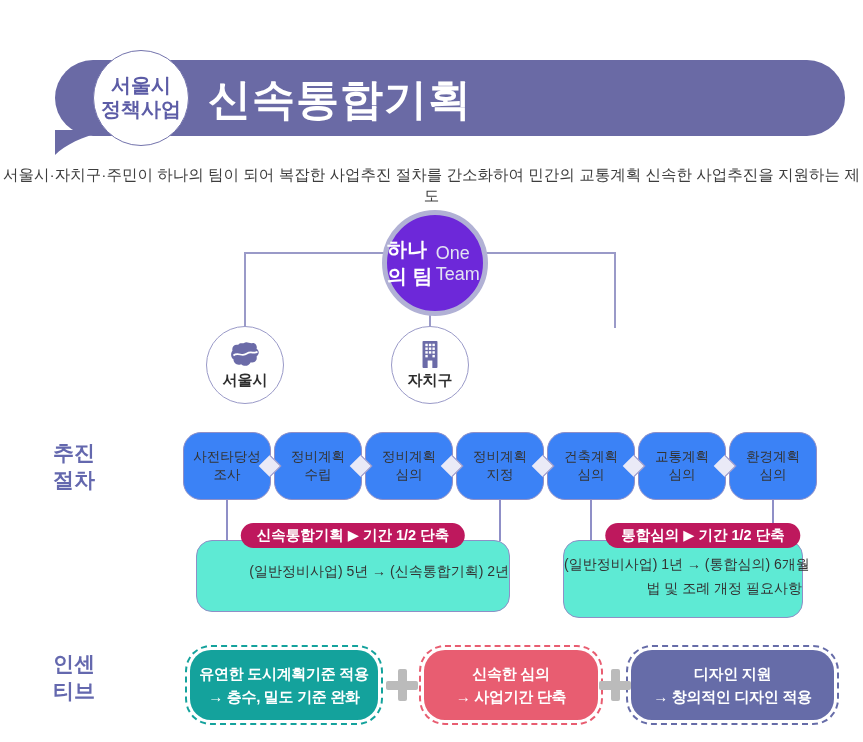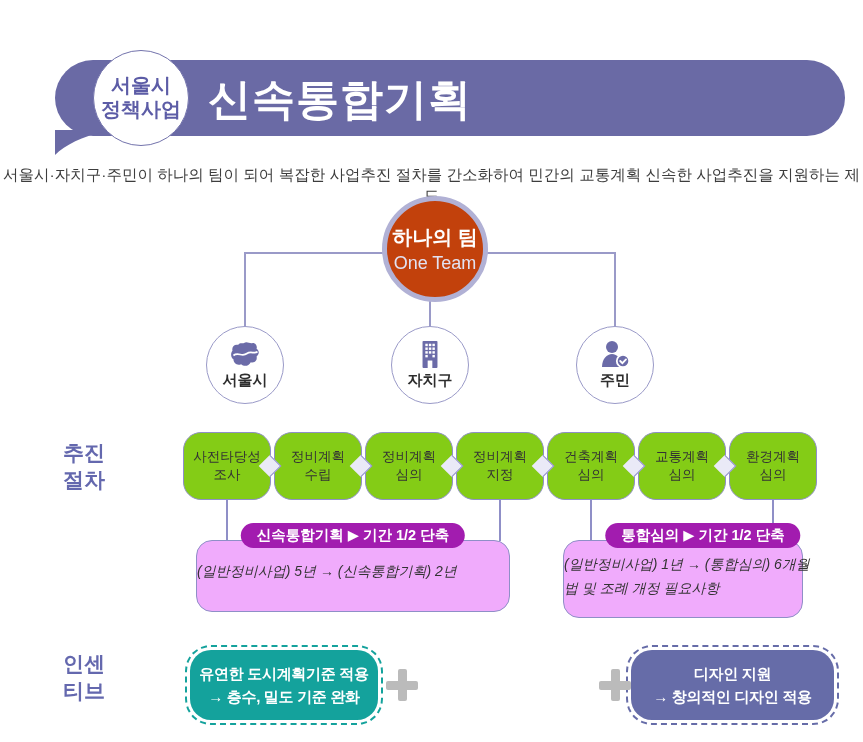--- a/index.html
+++ b/index.html
@@ -17,58 +17,58 @@
     background:#ffffff; border:1.5px solid #7373ac; box-sizing:border-box;
     display:flex; flex-direction:column; align-items:center; justify-content:center; z-index:3;
   }
   .badge-line { color:#5c5ca6; font-weight:bold; font-size:20px; line-height:1.18; }
   .main-title { left:208px; top:70px; height:58px; line-height:58px; color:#ffffff; font-size:43px; font-weight:bold; letter-spacing:1px; z-index:2; }
   .subtitle { left:0; top:165px; width:863px; text-align:center; font-size:15.5px; color:#3d3d3d; }
 
   
   .cline { background:#9a9ac8; z-index:0; }
   .team-circle {
-    left:382px; top:196px; width:96px; height:96px; border-radius:50%;
-    background:#c2410c; border:5px solid #b1b1d5; box-sizing:content-box;
-    display:flex; flex-direction:column; align-items:center; justify-content:center; z-index:2;
+    left:382px; top:210px; width:96px; height:96px; border-radius:50%;
+    background:#6d28d9; border:5px solid #b1b1d5; box-sizing:content-box;
+    display:flex; flex-direction:row; align-items:center; justify-content:center; z-index:2;
   }
   .team-title { color:#ffffff; font-size:20px; font-weight:bold; }
   .team-sub { color:#e2e2f2; font-size:18px; margin-top:2px; }
   .member-circle {
     width:78px; height:78px; border-radius:50%; background:#ffffff;
     border:1.5px solid #9a9ac8; box-sizing:border-box;
     display:flex; flex-direction:column; align-items:center; justify-content:center; gap:3px; z-index:2;
   }
   .member-label { font-size:15px; font-weight:bold; color:#2e2e2e; }
 
   
-  .section-label { display:flex; align-items:center; gap:10px; z-index:1; }
+  .section-label { display:flex; align-items:center; z-index:1; }
   .section-bar { width:3px; background:#5f5fa6; }
   .section-text { font-size:21px; font-weight:bold; color:#6468ae; line-height:1.3; text-align:center; padding:2px 0; }
 
   
   .pbox {
-    width:88px; height:68px; background:#84cc16; border:1.5px solid #8f8fc7; border-radius:18px;
+    width:88px; height:68px; background:#3b82f6; border:1.5px solid #8f8fc7; border-radius:18px;
     box-sizing:border-box; display:flex; flex-direction:column; align-items:center; justify-content:center;
     font-size:13.5px; color:#333333; line-height:1.3; text-align:center; z-index:1;
   }
   .parrow {
     width:15px; height:15px; background:#eaeaf7;
     border-top:1.5px solid #8f8fc7; border-right:1.5px solid #8f8fc7;
     transform:rotate(45deg); z-index:2;
   }
   .drop { width:2px; background:#8f8fc7; top:499px; height:42px; z-index:0; }
   .bbox {
-    background:#f0abfc; border:1.5px solid #8f8fc7; border-radius:16px; box-sizing:border-box;
-    text-align:left; color:#333333; z-index:1;font-style:italic;
+    background:#5eead4; border:1.5px solid #8f8fc7; border-radius:16px; box-sizing:border-box;
+    text-align:right; color:#333333; z-index:1;
   }
   .bbox .bline1 { font-size:14px; white-space:nowrap; }
   .bbox .bline2 { font-size:14px; margin-top:6px; }
   .pill {
-    height:25px; line-height:25px; border-radius:13px; background:#a21caf; color:#ffffff;
+    height:25px; line-height:25px; border-radius:13px; background:#be185d; color:#ffffff;
     font-weight:bold; font-size:14.5px; padding:0 16px; white-space:nowrap;
     transform:translateX(-50%); z-index:3;
   }
 
   
   .inc-wrap { border-radius:26px; padding:3px; box-sizing:border-box; border:2px dashed #999999; }
   .inc-inner {
     border-radius:21px; width:100%; height:100%;
     display:flex; flex-direction:column; align-items:center; justify-content:center;
     color:#ffffff; font-weight:bold; font-size:15px; line-height:1.55; letter-spacing:-0.3px;
@@ -131,29 +131,20 @@
           <rect x="11.8" y="12" width="2.6" height="2.6"></rect>
           <rect x="15.6" y="12" width="2.6" height="2.6"></rect>
         <rect x="8" y="16" width="2.6" height="2.6"></rect>
           <rect x="15.6" y="16" width="2.6" height="2.6"></rect>
         <rect x="10.5" y="22" width="5" height="8"></rect>
       </g>
     </svg>
     <div class="member-label">자치구</div>
   </div>
 
-  <div class="abs member-circle" style="left:576px; top:326px;">
-    <svg width="30" height="28" viewBox="0 0 30 28">
-      <circle cx="12" cy="7" r="6" fill="#6b6ba8"></circle>
-      <path d="M2 27 C2 19 7 14 12 14 C17 14 22 19 22 27 Z" fill="#6b6ba8"></path>
-      <circle cx="23" cy="21" r="6.2" fill="#6b6ba8" stroke="#ffffff" stroke-width="1.8"></circle>
-      <path d="M20.2 21 L22.4 23.2 L26 19.4" stroke="#ffffff" stroke-width="1.8" fill="none" stroke-linecap="round"></path>
-    </svg>
-    <div class="member-label">주민</div>
-  </div>
 
   <div class="abs section-label" style="left:50px; top:437px;">
     <div class="section-bar"></div>
     <div class="section-text">
       <div>추진</div>
       <div>절차</div>
     </div>
     <div class="section-bar"></div>
   </div>
 
@@ -220,20 +211,26 @@
 
   <div class="abs inc-wrap inc-teal" style="left:185px; top:645px; width:198px; height:80px;">
     <div class="inc-inner">
       <div>유연한 도시계획기준 적용</div>
       <div>→ 층수, 밀도 기준 완화</div>
     </div>
   </div>
 
   <div class="abs plus" style="left:386px; top:669px;"></div>
 
+  <div class="abs inc-wrap inc-red" style="left:419px; top:645px; width:184px; height:80px;">
+    <div class="inc-inner">
+      <div>신속한 심의</div>
+      <div>→ 사업기간 단축</div>
+    </div>
+  </div>
 
   <div class="abs plus" style="left:599px; top:669px;"></div>
 
   <div class="abs inc-wrap inc-purp" style="left:626px; top:645px; width:213px; height:80px;">
     <div class="inc-inner">
       <div>디자인 지원</div>
       <div>→ 창의적인 디자인 적용</div>
     </div>
   </div>
 

